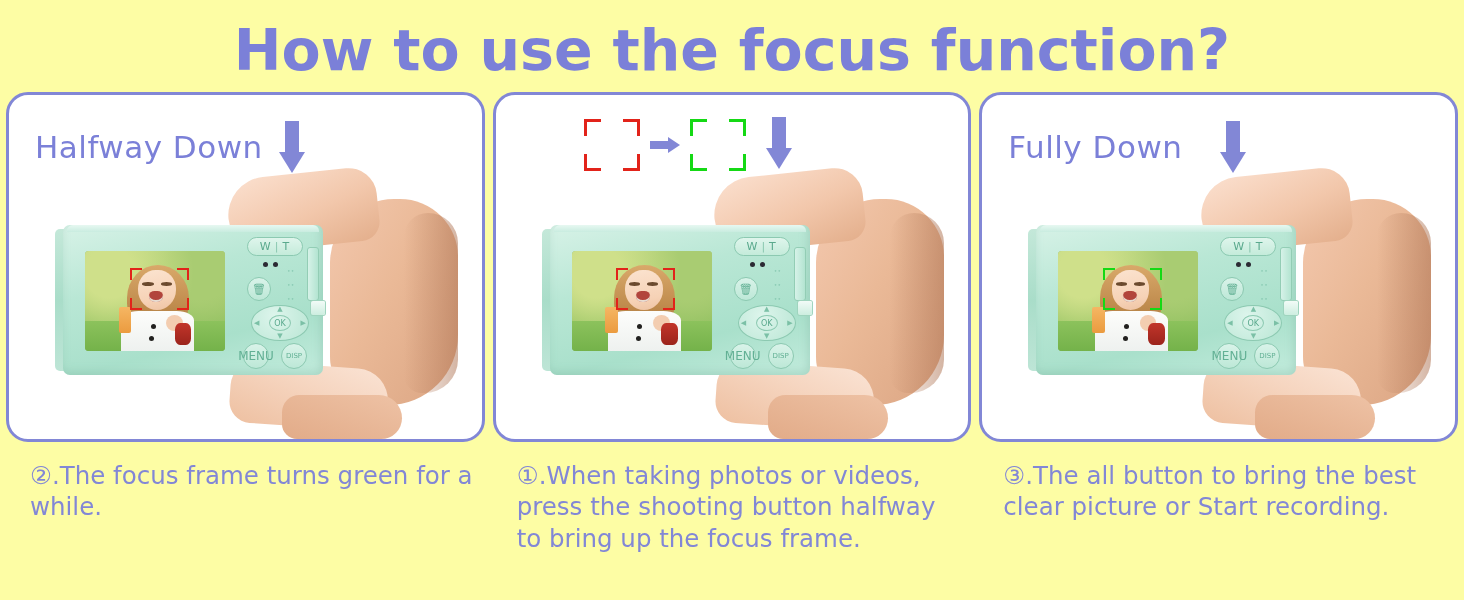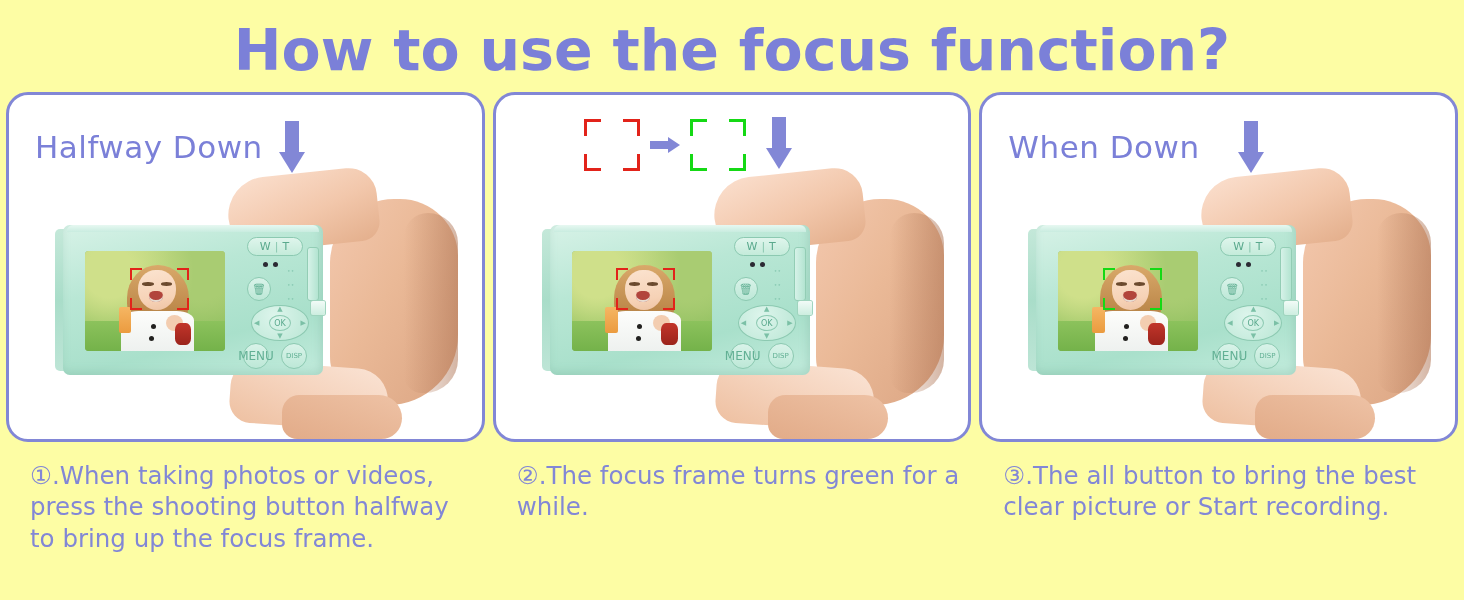--- a/index.html
+++ b/index.html
@@ -529,21 +529,21 @@
         <div class="side-slider"></div>
         <span class="faint-text a">••</span>
         <span class="faint-text b">••</span>
         <span class="faint-text c">••</span>
       </div>
     </div>
   </section>
 
   <section class="panel">
     <div class="panel-head">
-      <span class="panel-label">When Down</span>
+      <span class="panel-label">Fully Down</span>
       <span class="arrow-down" style="margin-left:22px">
         <span class="shaft"></span>
           <span class="head"></span>
       </span>
     </div>
 
     <div class="shot">
       <div class="hand">
         <div class="palm"></div>
         <div class="palm-shade"></div>
@@ -607,16 +607,16 @@
         <div class="side-slider"></div>
         <span class="faint-text a">••</span>
         <span class="faint-text b">••</span>
         <span class="faint-text c">••</span>
       </div>
     </div>
   </section>
 </div>
 
 <div id="captions">
+  <p class="caption"><span class="num">②.</span><span>The focus frame turns green for a while.</span></p>
   <p class="caption"><span class="num">①.</span><span>When taking photos or videos, press the shooting button halfway to bring up the focus frame.</span></p>
-  <p class="caption"><span class="num">②.</span><span>The focus frame turns green for a while.</span></p>
   <p class="caption"><span class="num">③.</span><span>The all button to bring the best clear picture or Start recording.</span></p>
 </div>
 
 </body></html>

